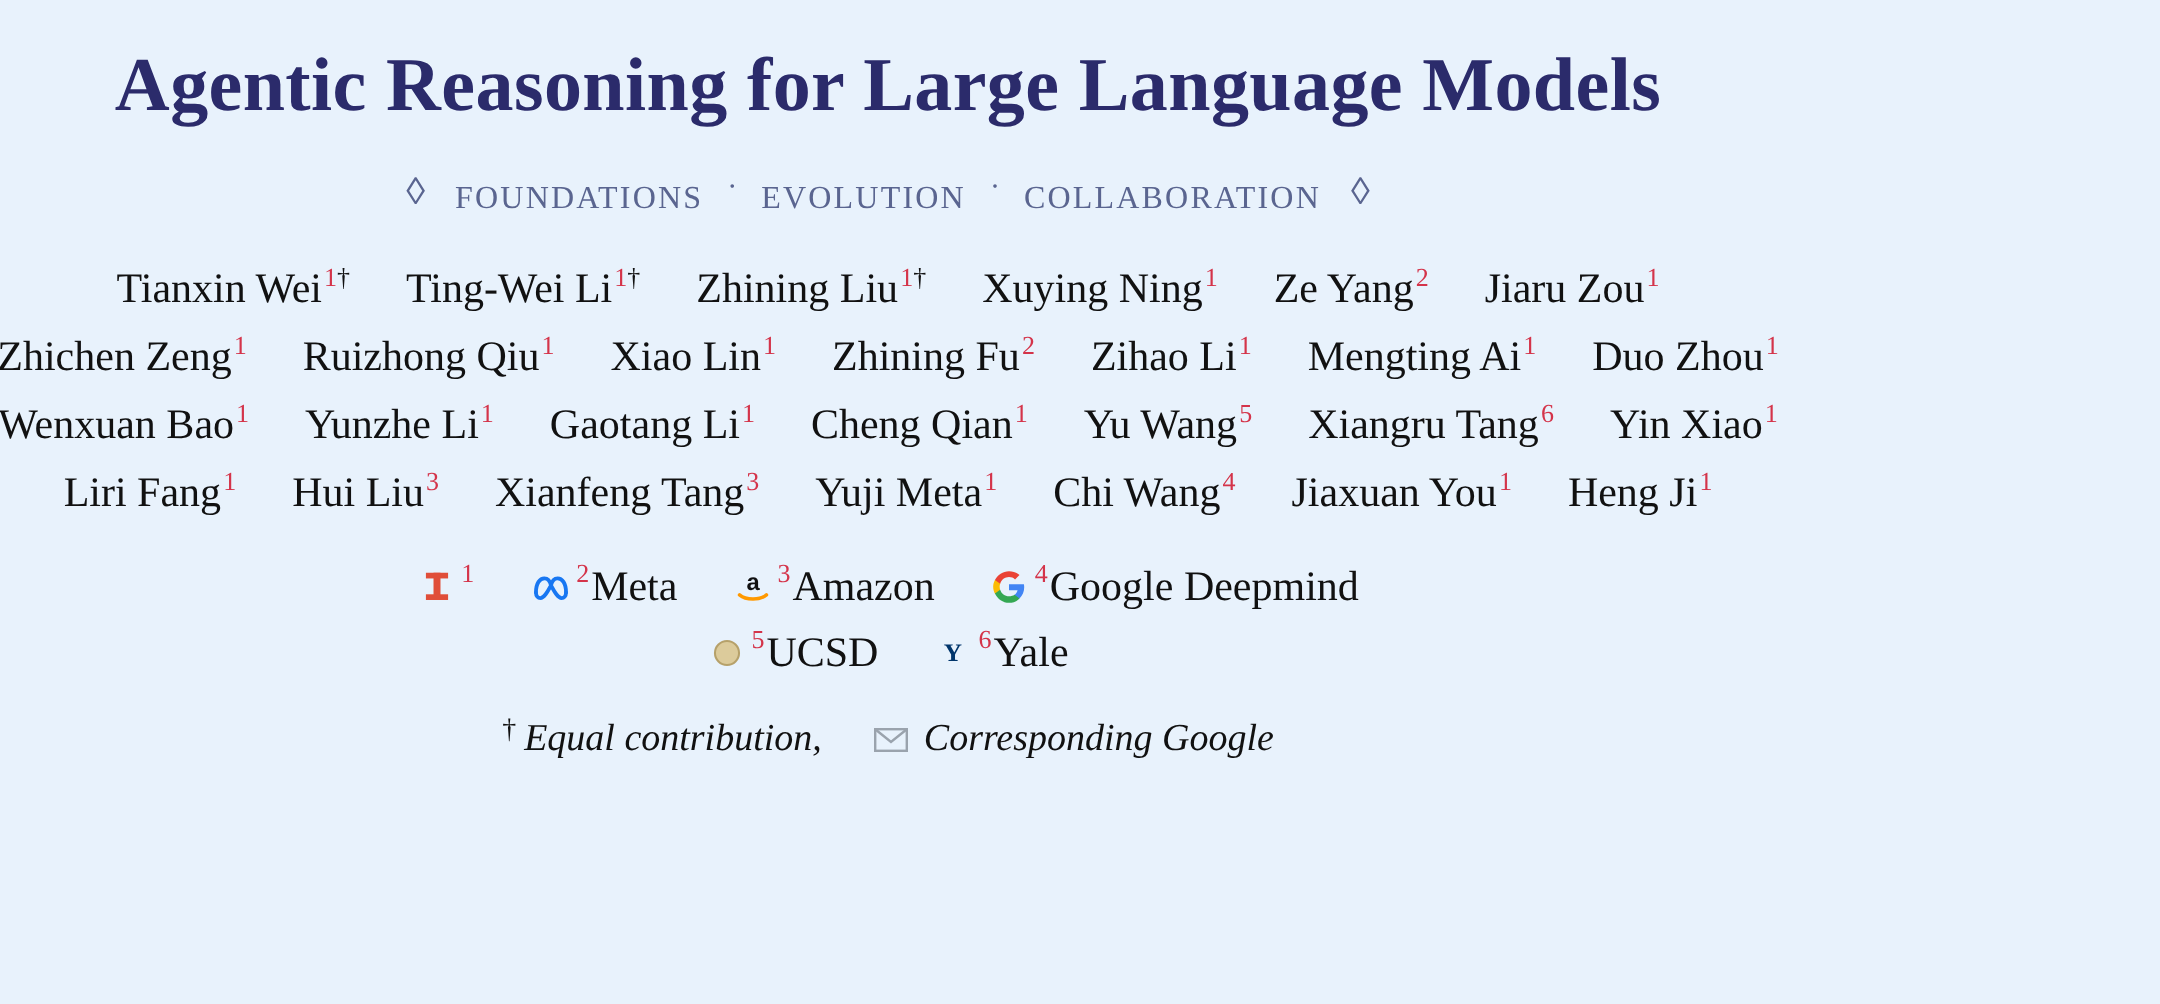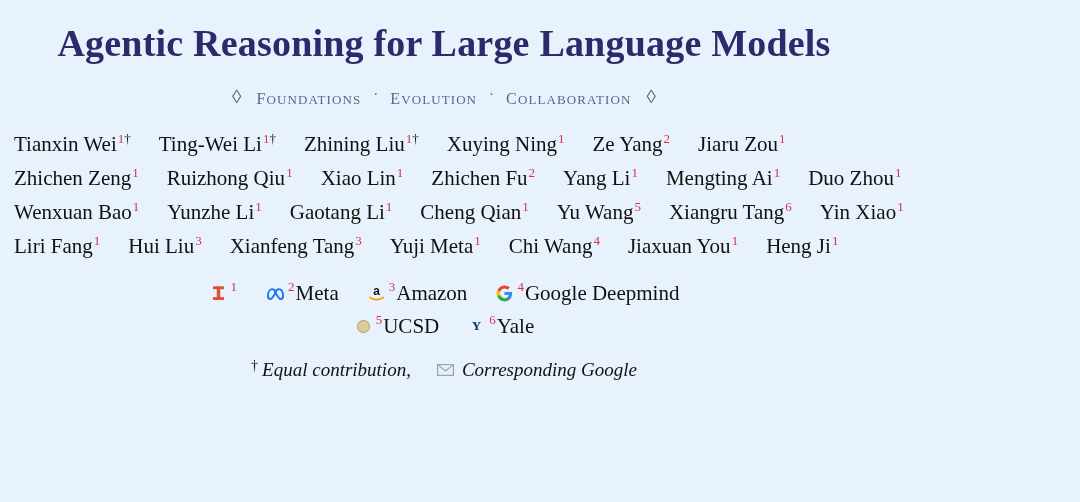--- a/index.html
+++ b/index.html
@@ -50,42 +50,42 @@
   }
   .subtitle .diamond {
     font-size: 19px;
     color: #5a6590;
     padding: 0 6px;
   }
   .subtitle .scap {
     font-variant: small-caps;
     text-transform: lowercase;
     letter-spacing: 1.1px;
-    font-size: 19px;
+    font-size: 23px;
     padding: 0 9px;
     text-align: right;
   }
   .subtitle .scap::first-letter {
     font-size: 23px;
   }
   .subtitle .sep {
     font-size: 15px;
     color: #5a6590;
     padding: 0 3px;
     position: relative;
     top: -2px;
   }
 
   
   .authors {
     margin-top: 22px;
     width: 100%;
     display: flex;
     flex-direction: column;
-    align-items: flex-start;
+    align-items: center;
   }
   .author-row {
     display: flex;
     justify-content: center;
     align-items: baseline;
     flex-wrap: nowrap;
     white-space: nowrap;
     margin-bottom: 9px;
   }
   .author {
@@ -210,22 +210,22 @@
         <span class="author"><span>Ting-Wei Li</span><span class="aff">1</span><span class="dag">†</span></span>
         <span class="author"><span>Zhining Liu</span><span class="aff">1</span><span class="dag">†</span></span>
         <span class="author"><span>Xuying Ning</span><span class="aff">1</span></span>
         <span class="author"><span>Ze Yang</span><span class="aff">2</span></span>
         <span class="author"><span>Jiaru Zou</span><span class="aff">1</span></span>
       </div>
       <div class="author-row">
         <span class="author"><span>Zhichen Zeng</span><span class="aff">1</span></span>
         <span class="author"><span>Ruizhong Qiu</span><span class="aff">1</span></span>
         <span class="author"><span>Xiao Lin</span><span class="aff">1</span></span>
-        <span class="author"><span>Zhichen Fu</span><span class="aff">2</span></span>
-        <span class="author"><span>Yang Li</span><span class="aff">1</span></span>
+        <span class="author"><span>Zhining Fu</span><span class="aff">2</span></span>
+        <span class="author"><span>Zihao Li</span><span class="aff">1</span></span>
         <span class="author"><span>Mengting Ai</span><span class="aff">1</span></span>
         <span class="author"><span>Duo Zhou</span><span class="aff">1</span></span>
       </div>
       <div class="author-row">
         <span class="author"><span>Wenxuan Bao</span><span class="aff">1</span></span>
         <span class="author"><span>Yunzhe Li</span><span class="aff">1</span></span>
         <span class="author"><span>Gaotang Li</span><span class="aff">1</span></span>
         <span class="author"><span>Cheng Qian</span><span class="aff">1</span></span>
         <span class="author"><span>Yu Wang</span><span class="aff">5</span></span>
         <span class="author"><span>Xiangru Tang</span><span class="aff">6</span></span>

